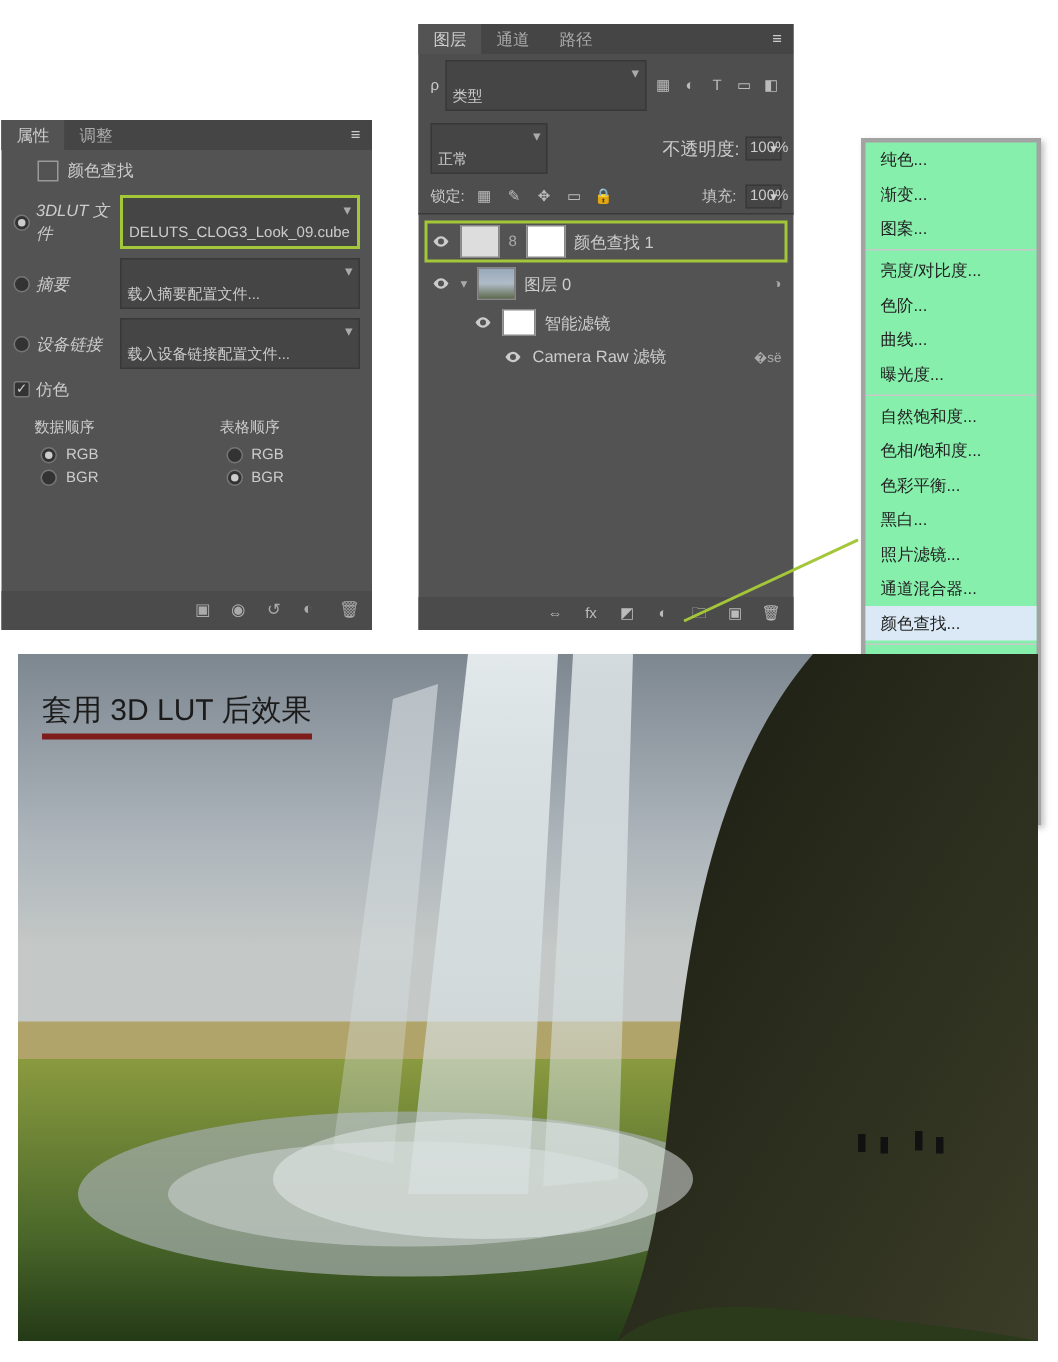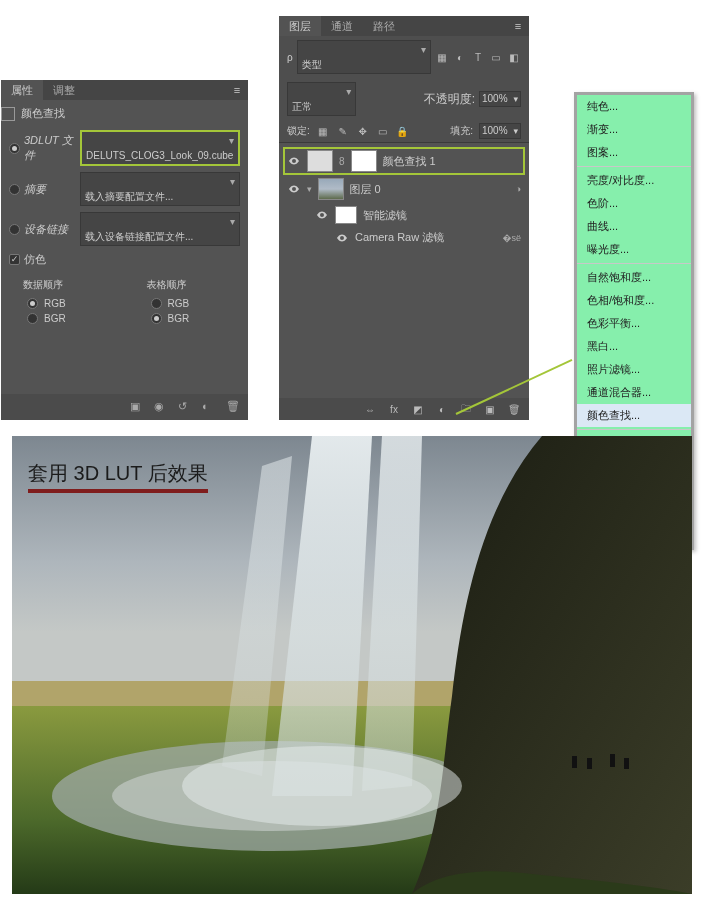--- a/index.html
+++ b/index.html
@@ -6,21 +6,21 @@
   body { background: #fff; width: 705px; height: 908px; position: relative; overflow: hidden; }
 
   
   .props-panel { position: absolute; left: 1px; top: 80px; width: 247px; height: 340px; background: #535353; color: #ccc; font-size: 11px; }
   .tabbar { display: flex; align-items: stretch; height: 20px; background: #454545; }
   .tabbar .tab { padding: 3px 10px; background: #535353; cursor: pointer; }
   .tabbar .tab.inactive { background: #454545; color: #aaa; }
   .tabbar .spacer { flex: 1; }
   .tabbar .menu-btn { width: 22px; display: flex; align-items: center; justify-content: center; cursor: pointer; }
 
-  .section-title { display: flex; align-items: center; gap: 6px; padding: 6px 0; }
+  .section-title { display: flex; align-items: center; gap: 6px; padding: 6px 24px; }
   .icon-box { width: 14px; height: 14px; border: 1px solid #999; display: inline-block; }
 
   .form-row { display: flex; align-items: center; padding: 3px 8px; gap: 4px; }
   .radio, .checkbox { width: 11px; height: 11px; display: inline-block; border-radius: 50%; background: #333; border: 1px solid #777; flex-shrink: 0; }
   .radio.checked::after { content: ""; display: block; width: 5px; height: 5px; background: #ccc; border-radius: 50%; margin: 2px; }
   .checkbox { border-radius: 2px; }
   .checkbox.checked::after { content: "✓"; color: #ccc; font-size: 9px; line-height: 9px; display: block; text-align: center; }
 
   .form-label { width: 52px; flex-shrink: 0; font-style: italic; }
   .select { flex: 1; background: #454545; border: 1px solid #383838; height: 18px; line-height: 16px; padding: 16px 4px; font-size: 10px; color: #ccc; position: relative; }
@@ -32,21 +32,21 @@
   .group-title { font-size: 10px; margin: 4px 0 4px 10px; color: #ccc; }
   .radio-line { display: flex; align-items: center; gap: 6px; font-size: 10px; padding: 2px 0 2px 14px; }
 
   .panel-footer { position: absolute; bottom: 0; left: 0; right: 0; height: 26px; background: #4b4b4b; display: flex; align-items: center; justify-content: flex-end; gap: 10px; padding: 0 8px; }
   .footer-ico { width: 14px; height: 14px; display: inline-block; color: #aaa; }
 
   
   .layers-panel { position: absolute; left: 279px; top: 16px; width: 250px; height: 404px; background: #535353; color: #ccc; font-size: 11px; }
   .opts-row { display: flex; align-items: center; gap: 4px; padding: 4px 8px; background: #4e4e4e; }
   .blend { width: 50px; }
-  .num-field { background: #454545; border: 1px solid #383838; color: #ccc; font-size: 10px; width: 42px; height: 16px; line-height: 14px; padding: 0 2px; position: relative; }
+  .num-field { background: #454545; border: 1px solid #383838; color: #ccc; font-size: 10px; width: 24px; height: 16px; line-height: 14px; padding: 0 2px; position: relative; }
   .num-field::after { content: "▾"; position: absolute; right: 2px; top: 0; font-size: 9px; }
   .mini-ico { width: 14px; height: 14px; display: inline-flex; align-items: center; justify-content: center; font-size: 10px; color: #bbb; }
 
   .lock-row { display: flex; align-items: center; gap: 6px; padding: 3px 8px; background: #4e4e4e; border-bottom: 1px solid #3a3a3a; }
 
   .layer-list { padding: 4px 4px; }
   .layer { display: flex; align-items: center; gap: 6px; padding: 3px 4px; }
   .eye { width: 14px; height: 14px; display: inline-flex; align-items: center; justify-content: center; }
   .eye svg { width: 12px; height: 12px; fill: #ccc; }
   .thumb { width: 26px; height: 22px; background: #ddd; border: 1px solid #888; flex-shrink: 0; }

